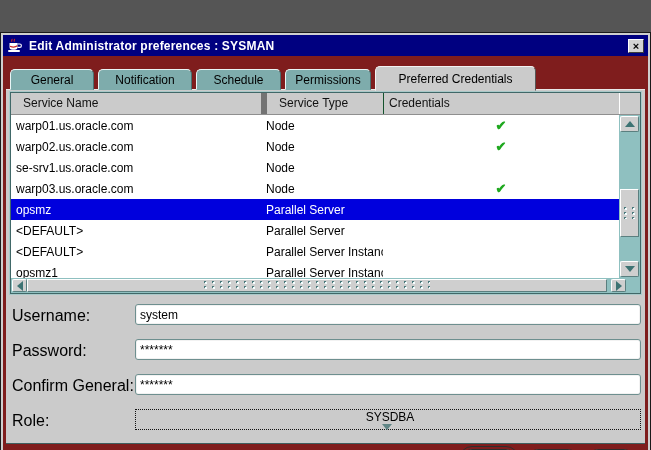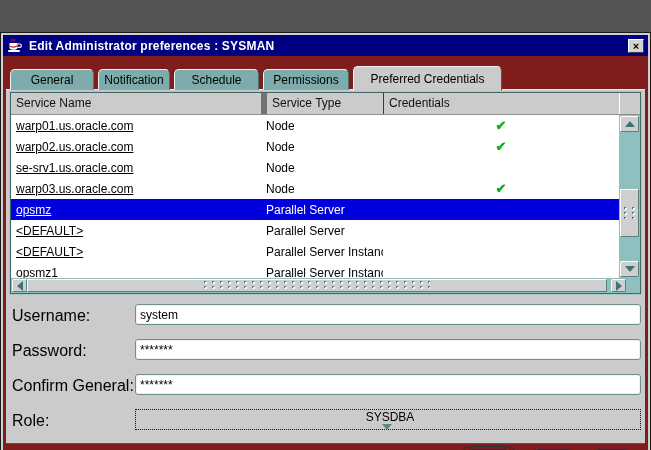--- a/index.html
+++ b/index.html
@@ -35,53 +35,53 @@
   .tabstrip{
     position:absolute; left:10px; top:33px; height:25px;
     display:flex; align-items:flex-end; z-index:3;
   }
   .tab{
     height:21px; line-height:20px; text-align:center; font-size:12px; color:#000;
     background:#7EACAC; margin-right:4px;
     border:1px solid; border-color:#E9F5F5 #4A7070 #7EACAC #E9F5F5;
     border-radius:5px 5px 0 0; cursor:default; overflow:hidden; white-space:nowrap;
   }
-  .tab.t0{ width:84px; } .tab.t1{ width:72px; } .tab.t2{ width:85px; } .tab.t3{ width:86px; }
+  .tab.t0{ width:84px; } .tab.t1{ width:94px; } .tab.t2{ width:85px; } .tab.t3{ width:86px; }
   .tab.active{
-    width:149px; height:25px; line-height:24px; background:#CBCBCB;
+    width:161px; height:25px; line-height:24px; background:#CBCBCB;
     border-color:#F2F2F2 #565656 #CBCBCB #F2F2F2; margin-bottom:-1px;
   }
 
   
   .panel{
     position:absolute; left:6px; top:57px; width:639px; height:355px;
     background:#CBCBCB; border-top:1px solid #E9E9E9; border-bottom:1px solid #3F5F5F;
     z-index:2;
   }
 
   
   .tframe{
     position:absolute; left:4px; top:2px; width:631px; height:202px;
     border:1px solid #406868; background:#fff; box-shadow:0 0 0 1px #A9C9C9;
   }
   .thead{ position:absolute; left:0; top:0; width:629px; height:22px; background:#CBCBCB;
           border-bottom:1px solid #8F8F8F; display:flex; }
-  .th{ font-size:12px; color:#111; line-height:21px; padding-left:5px; overflow:hidden; white-space:nowrap; }
+  .th{ font-size:12px; color:#111; line-height:21px; padding-left:12px; overflow:hidden; white-space:nowrap; }
   .th1{ width:250px; }
   .th2{ width:122px; border-left:6px solid #737373; }
   .th3{ width:236px; border-left:1px solid #14532d; }
   .thcorner{ width:21px; border-left:1px solid #fff; background:#CBCBCB; }
 
   .tbody{ position:absolute; left:0; top:22px; width:608px; height:163px;
           background:#fff; overflow:hidden; }
   .trow{ height:21px; display:flex; align-items:center; background:#fff; }
   .trow.selected{ background:#0000DD; }
   .trow.selected .cell{ color:#fff; }
   .cell{ font-size:12px; color:#000; padding-left:5px; overflow:hidden; white-space:nowrap; }
-  .c1{ width:250px;text-decoration:underline; } .c2{ width:122px; }
+  .c1{ width:250px; } .c2{ width:122px; }
   .c3{ width:236px; text-align:center; padding-left:0; }
   .checkmark{ color:#1FA81F; font-weight:bold; font-size:13px; }
 
   
   .vscroll{ position:absolute; right:0; top:22px; width:21px; height:163px; background:#8FC0C0; }
   .hscroll{ position:absolute; left:0; bottom:0; width:629px; height:15px; background:#8FC0C0; }
   .sbtn{
     position:absolute; background:#CFCFCF;
     border-top:1px solid #fff; border-left:1px solid #fff;
     border-right:1px solid #5A7F7F; border-bottom:1px solid #5A7F7F;

